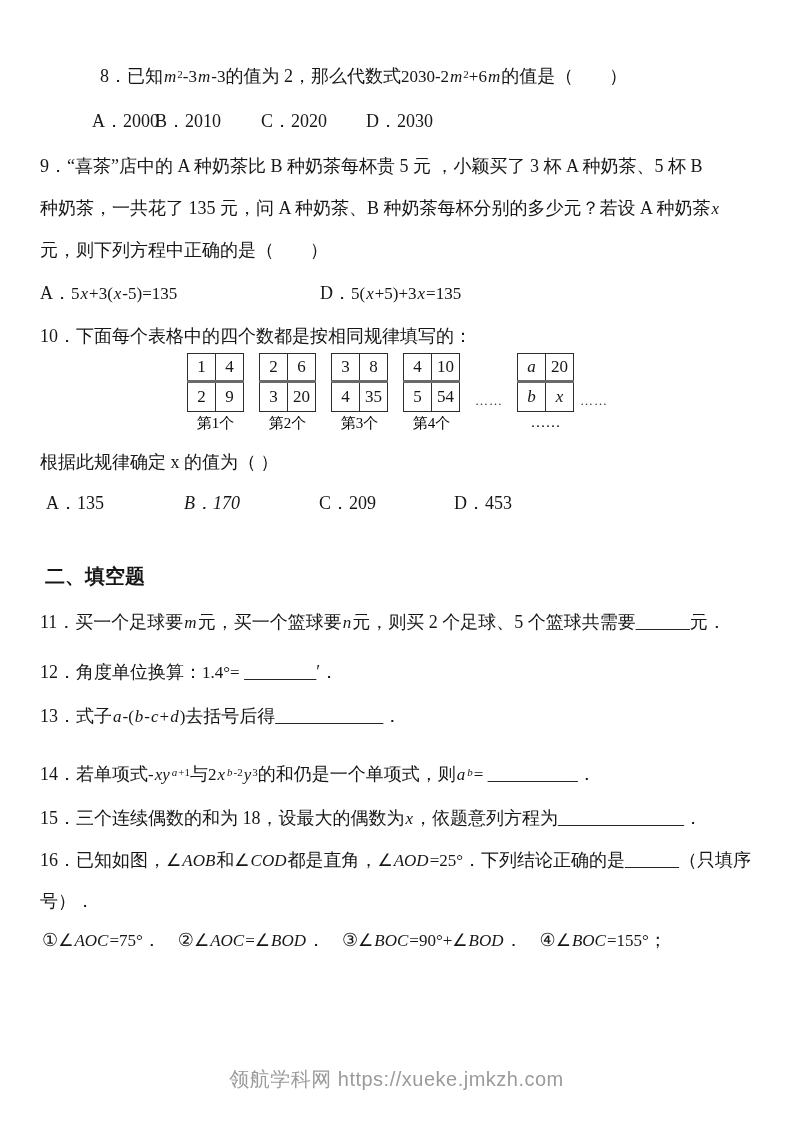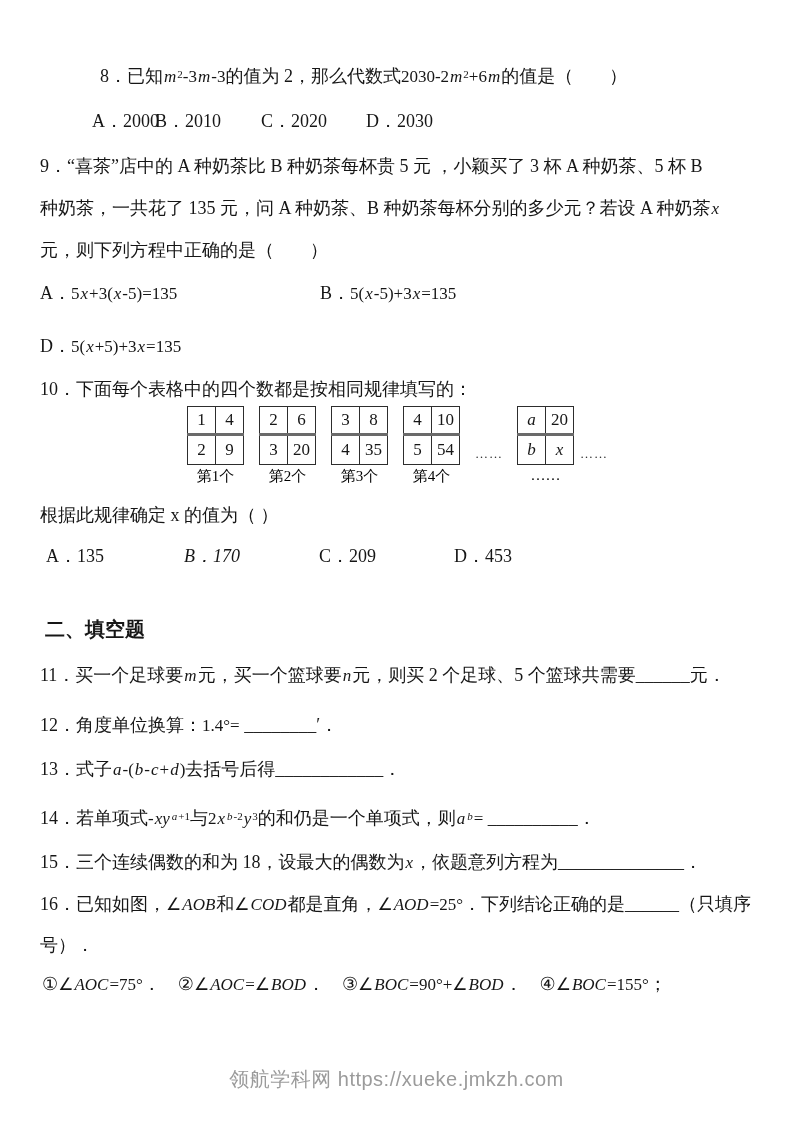--- a/index.html
+++ b/index.html
@@ -45,21 +45,21 @@
   .q10opts{display:flex;margin-top:13px;margin-left:6px;line-height:28px;}
   .q10opts .o0{width:138px;}.q10opts .o1{width:135px;font-style:italic;}.q10opts .o2{width:135px;}
   
   .sec-title{margin-top:44px;margin-left:5px;font-weight:bold;font-size:20px;line-height:30px;
     font-family:"Liberation Serif","DejaVu Serif",serif;}
   
   .fill{white-space:nowrap;line-height:28px;}
   .q11{margin-top:17px;}
   .q12{margin-top:21px;}
   .q13{margin-top:15px;}
-  .q14{margin-top:20px;}
+  .q14{margin-top:29px;}
   .q15{margin-top:15px;}
   .q16l1{margin-top:13px;}
   .q16l2{margin-top:12px;}
   .items{display:flex;gap:17px;margin-top:11px;margin-left:2px;line-height:28px;}
   
   .footer{
     position:absolute;left:0;top:1066px;width:100%;
     text-align:center;
     font-family:"Liberation Sans","DejaVu Sans",sans-serif;
     font-size:20px;color:#9b9b9b;letter-spacing:0.5px;
@@ -79,21 +79,20 @@
       <span class="opt">D．2030</span>
     </div>
 
     <div class="q9para">
       <div class="l42">9．“喜茶”店中的 A 种奶茶比 B 种奶茶每杯贵 5 元 ，小颖买了 3 杯 A 种奶茶、5 杯 B</div>
       <div class="l42">种奶茶，一共花了 135 元，问 A 种奶茶、B 种奶茶每杯分别的多少元？若设 A 种奶茶<span class="math"><i>x</i></span></div>
       <div class="l42">元，则下列方程中正确的是（　　）</div>
     </div>
     <div class="q9opts">
       <span class="opt">A．<span class="math">5<i>x</i>+3(<i>x</i>-5)=135</span></span>
-      <span class="opt">B．<span class="math">5(<i>x</i>-5)+3<i>x</i>=135</span></span>
       <span class="opt">D．<span class="math">5(<i>x</i>+5)+3<i>x</i>=135</span></span>
     </div>
 
     <div class="tline q10text">10．下面每个表格中的四个数都是按相同规律填写的：</div>
 
     <div class="figure">
       <div class="fig-item">
         <table class="fig-table">
           <tbody>
               <tr>

